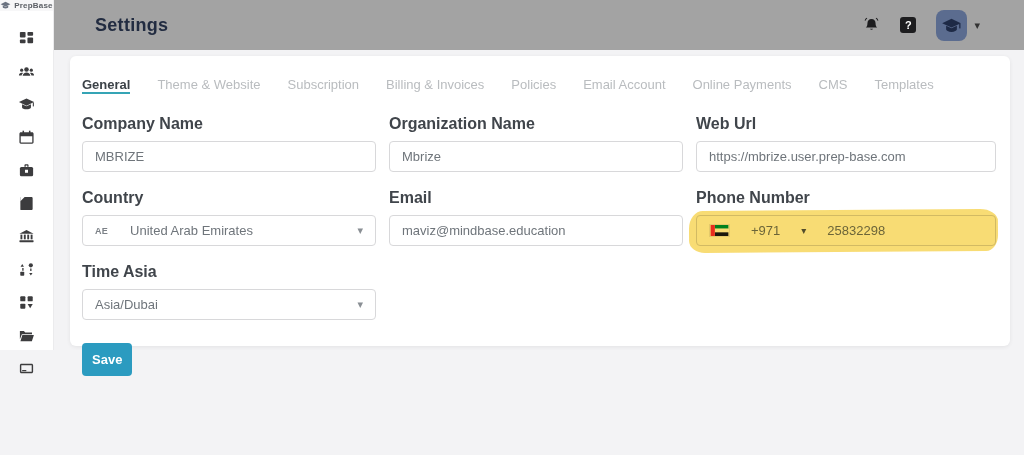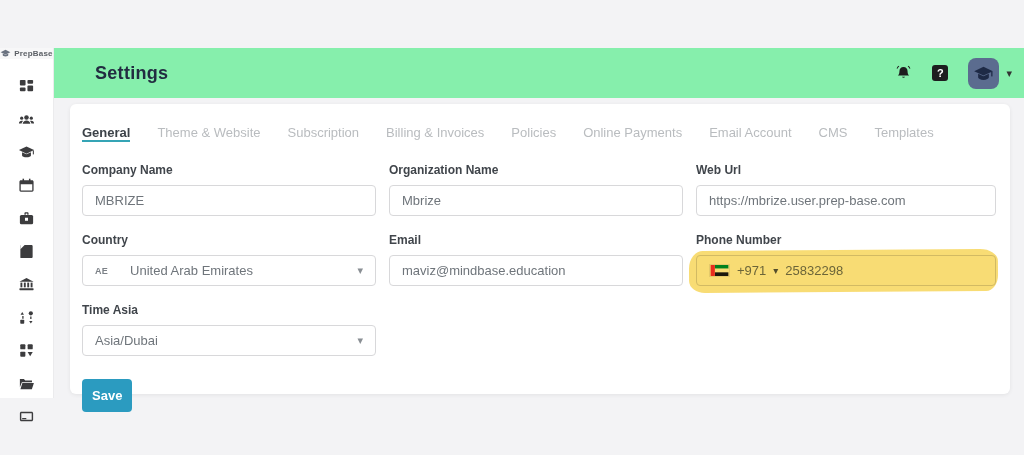--- a/index.html
+++ b/index.html
@@ -2,41 +2,41 @@
 <html><head>
 <meta charset="utf-8">
 <style>
   * { box-sizing: border-box; }
   html,body { margin:0; padding:0; }
   body {
     width:1024px; height:455px; overflow:hidden;
     font-family:"Liberation Sans", sans-serif;
     background:#f3f3f5; color:#3f444a;
   }
-  .app { display:flex; width:1024px; height:350px;margin-top:48px; }
+  .app { display:flex; width:1024px; height:350px; }
 
   
   .sidebar {
     width:54px; background:#fff; border-right:1px solid #ebebed;
     display:flex; flex-direction:column; align-items:center; flex:0 0 54px;
   }
   .logo-area {
     width:100%; height:42px; background:#f7f7f8;
     display:flex; align-items:center; justify-content:center; gap:3px;
   }
   .logo-text { font-size:8px; font-weight:bold; color:#5c6066; letter-spacing:.2px; }
   .side-icons { display:flex; flex-direction:column; gap:15px; margin-top:18px; }
   .side-item { width:26px; height:18px; display:flex; align-items:center; justify-content:center; cursor:pointer; }
   .side-item svg { width:17px; height:17px; fill:#3c3c3e; }
 
   
   .main { flex:1; display:flex; flex-direction:column; }
   .topbar {
-    height:50px; background:#86efac; display:flex; align-items:center;
-    padding:0 12px 0 41px; flex:0 0 50px;
+    height:50px; background:#a3a3a3; display:flex; align-items:center;
+    padding:0 44px 0 41px; flex:0 0 50px;
   }
   .page-title { font-size:18px; font-weight:bold; color:#222c41; letter-spacing:.3px; }
   .topbar-right { margin-left:auto; display:flex; align-items:center; gap:20px; }
   .bell-btn svg { width:17px; height:17px; fill:#1d1d1f; display:block; }
   .help-btn {
     width:16px; height:16px; background:#1d1d1f; border-radius:3px;
     color:#fff; font-size:11px; font-weight:bold; display:flex;
     align-items:center; justify-content:center; cursor:pointer;
   }
   .avatar-wrap { display:flex; align-items:center; gap:7px; cursor:pointer; }
@@ -56,33 +56,33 @@
   }
 
   .tabs { display:flex; gap:27px; font-size:13px; color:#b9bcbf; margin-bottom:21px; }
   .tab { cursor:pointer; white-space:nowrap; }
   .tab.active { color:#3c4248; font-weight:bold; border-bottom:2px solid #35a4b5; }
 
   .form-grid {
     display:grid; grid-template-columns:294px 294px 300px;
     column-gap:13px; row-gap:17px;
   }
-  .field-label { font-size:12px; font-weight:bold; color:#40454b; margin-bottom:8px; }
+  .field-label { font-size:16px; font-weight:bold; color:#40454b; margin-bottom:8px; }
   .text-input, .select-box, .phone-box {
     width:100%; height:31px; border:1px solid #d8d8da; border-radius:4px;
     background:#fff; font-family:"Liberation Sans",sans-serif;
     font-size:13px; color:#6f757b; padding:0 12px; outline:none;
   }
   .select-box, .phone-box { display:flex; align-items:center; gap:22px; }
   .select-box { justify-content:flex-start; cursor:pointer; }
   .select-caret { margin-left:auto; color:#8a8f94; font-size:11px; }
   .country-code { font-size:9px; color:#7c8187; font-weight:bold; letter-spacing:.3px; }
 
   .phone-field-wrap { position:relative; }
-  .phone-box { position:relative; gap:7px;align-items:center; }
+  .phone-box { position:relative; gap:21px;align-items:center; }
   .flag { width:21px; height:13px; display:block; border:1px solid rgba(0,0,0,.08); }
   .dial-caret { font-size:10px; color:#55595e; }
   .highlight {
     position:absolute; left:-7px; right:-2px; top:-5px; bottom:-6px;
     background:rgba(246,212,86,.82); mix-blend-mode:multiply;
     border-radius:14px 18px 12px 16px / 18px 12px 16px 12px;
     transform:rotate(-.4deg); pointer-events:none;
   }
   .save-btn {
     margin-top:23px; background:#2b9bc0; color:#fff; border:none;
@@ -224,22 +224,22 @@
 
     <div class="content">
       <section class="card">
 
         <div class="tabs">
           <span class="tab active">General</span>
           <span class="tab">Theme &amp; Website</span>
           <span class="tab">Subscription</span>
           <span class="tab">Billing &amp; Invoices</span>
           <span class="tab">Policies</span>
+          <span class="tab">Email Account</span>
           <span class="tab">Online Payments</span>
-          <span class="tab">Email Account</span>
           <span class="tab">CMS</span>
           <span class="tab">Templates</span>
         </div>
 
         <div class="form-grid">
 
           <div>
             <div class="field-label">Company Name</div>
             <input class="text-input" type="text" value="MBRIZE" style="">
           </div>

